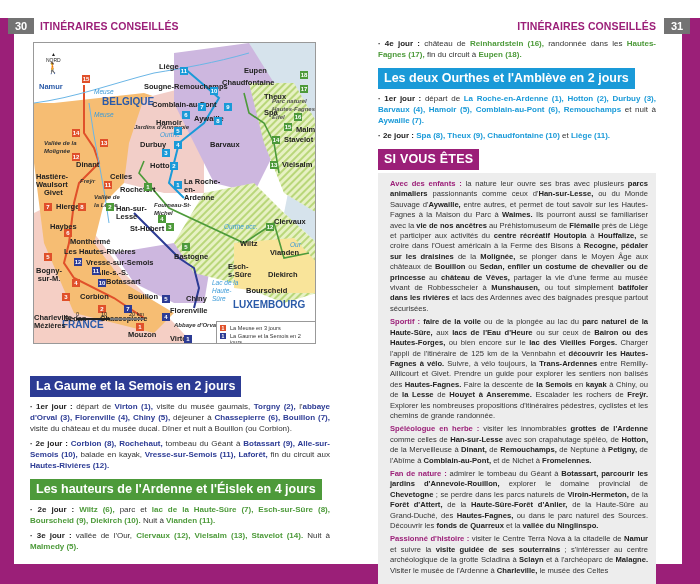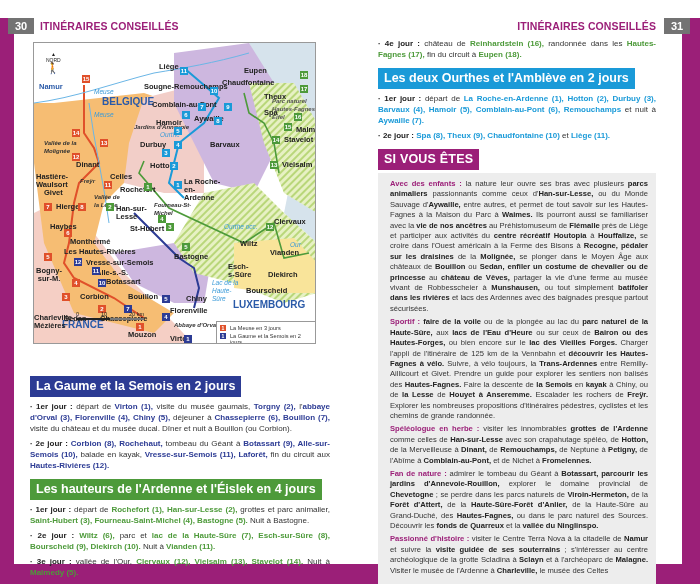--- a/index.html
+++ b/index.html
@@ -246,21 +246,20 @@
   </div>
 </div>
 
 <div class="col-left">
   <div class="bar-title navy">La Gaume et la Semois en 2 jours</div>
   <div class="para"><b>· 1er jour :</b> départ de <span class="navyt">Virton (1),</span> visite du musée gaumais, <span class="navyt">Torgny (2),</span> l'<span class="navyt">abbaye d'Orval (3), Florenville (4), Chiny (5),</span> déjeuner à <span class="navyt">Chassepierre (6), Bouillon (7),</span> visite du château et du musée ducal. Dîner et nuit à Bouillon (ou Corbion).</div>
   <div class="para"><b>· 2e jour :</b> <span class="navyt">Corbion (8), Rochehaut,</span> tombeau du Géant à <span class="navyt">Botassart (9), Alle-sur-Semois (10),</span> balade en kayak, <span class="navyt">Vresse-sur-Semois (11), Laforêt,</span> fin du circuit aux <span class="navyt">Hautes-Rivières (12).</span></div>
 
   <div style="height:8px"></div>
   <div class="bar-title green">Les hauteurs de l'Ardenne et l'Éislek en 4 jours</div>
-  <div class="para"><b>· 1er jour :</b> départ de <span class="greent">Rochefort (1), Han-sur-Lesse (2),</span> grottes et parc animalier, <span class="greent">Saint-Hubert (3), Fourneau-Saint-Michel (4), Bastogne (5).</span> Nuit à Bastogne.</div>
   <div class="para"><b>· 2e jour :</b> <span class="greent">Wiltz (6),</span> parc et <span class="greent">lac de la Haute-Sûre (7), Esch-sur-Sûre (8), Bourscheid (9), Diekirch (10).</span> Nuit à <span class="greent">Vianden (11).</span></div>
   <div class="para"><b>· 3e jour :</b> vallée de l'Our, <span class="greent">Clervaux (12), Vielsalm (13), Stavelot (14).</span> Nuit à <span class="greent">Malmedy (5).</span></div>
 </div>
 
 <div class="col-right">
   <div class="para" style="margin-top:0"><b>· 4e jour :</b> château de <span class="greent">Reinhardstein (16),</span> randonnée dans les <span class="greent">Hautes-Fagnes (17),</span> fin du circuit à <span class="greent">Eupen (18).</span></div>
 
   <div style="height:8px"></div>
   <div class="bar-title cyan">Les deux Ourthes et l'Amblève en 2 jours</div>
   <div class="para"><b>· 1er jour :</b> départ de <span class="cyant">La Roche-en-Ardenne (1), Hotton (2), Durbuy (3), Barvaux (4), Hamoir (5), Comblain-au-Pont (6), Remouchamps</span> et nuit à <span class="cyant">Aywaille (7).</span></div>

